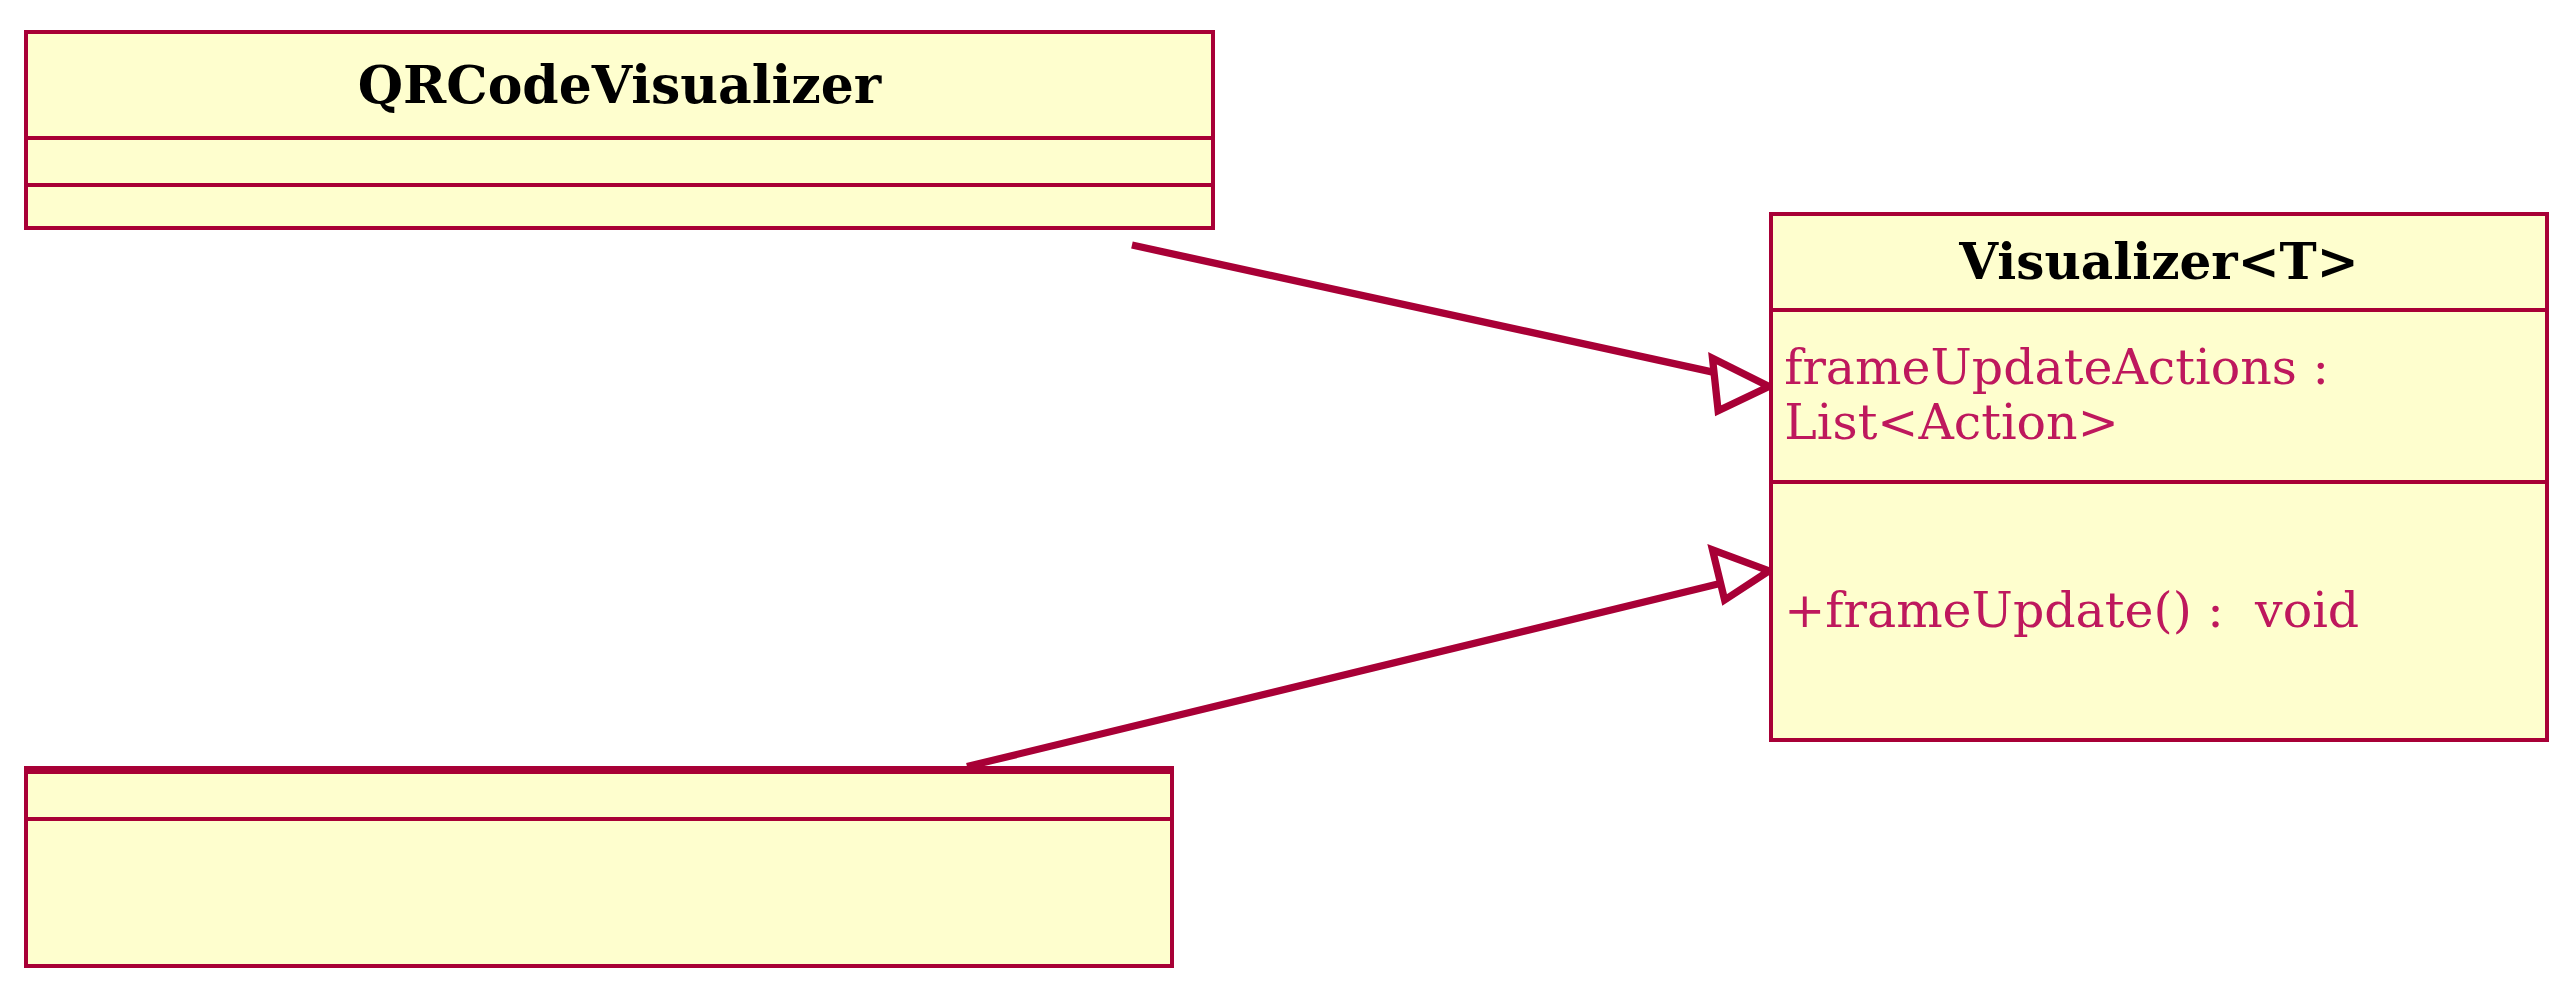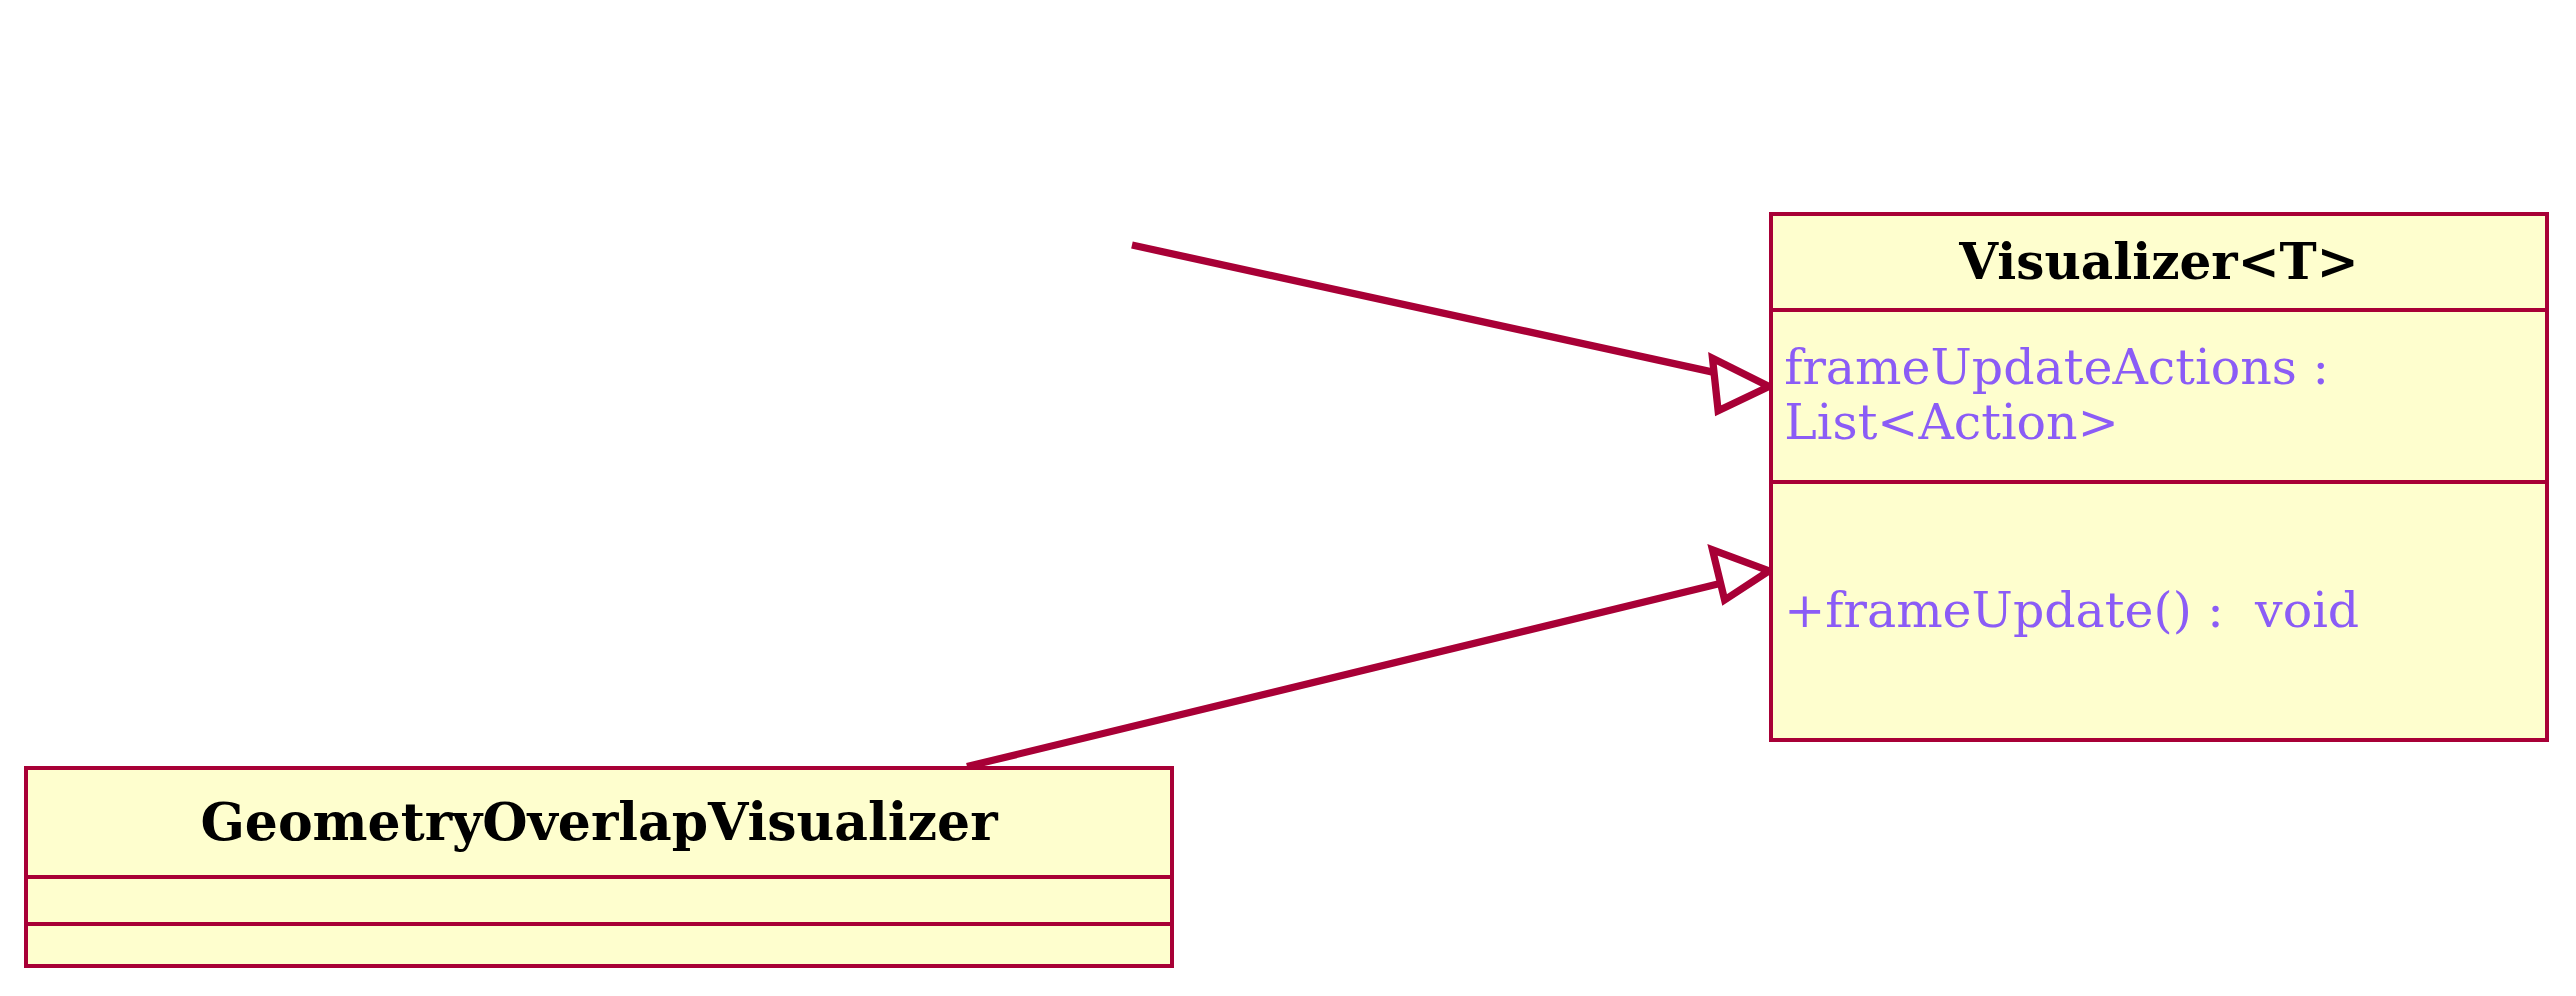--- a/index.html
+++ b/index.html
@@ -46,21 +46,21 @@
     flex: none;
   }
   .uml-compartment {
     box-sizing: border-box;
     overflow: hidden;
     display: flex;
     flex-direction: column;
     justify-content: center;
   }
   .uml-member {
-    color: #8b5cf6;
+    color: #be185d;
     line-height: 1.12;
     white-space: pre-wrap;
   }
   .uml-compartment.empty { }
 
   
   #class-qrcodevisualizer {
     left: 24px;
     top: 30px;
     width: 1191px;
@@ -122,25 +122,31 @@
       <line x1="1400" y1="303" x2="2127" y2="462" stroke="#A80036" stroke-width="9"></line>
       <polygon points="2188,478 2118,443 2125,508" fill="#FFFFFF" stroke="#A80036" stroke-width="9" stroke-linejoin="miter"></polygon>
     </g>
 
     <g>
       <line x1="1196" y1="948" x2="2126" y2="722" stroke="#A80036" stroke-width="9"></line>
       <polygon points="2188,706 2118,680 2133,742" fill="#FFFFFF" stroke="#A80036" stroke-width="9" stroke-linejoin="miter"></polygon>
     </g>
   </svg>
 
+  <div class="uml-class" id="class-qrcodevisualizer">
+    <div class="uml-title-compartment">
+      <span class="uml-title-text">QRCodeVisualizer</span>
+    </div>
+    <div class="uml-divider"></div>
+    <div class="uml-compartment comp-attrs empty"></div>
+    <div class="uml-divider"></div>
+    <div class="uml-compartment comp-methods empty"></div>
+  </div>
 
   <div class="uml-class" id="class-geometryoverlapvisualizer">
-    <div class="uml-title-compartment">
-      <span class="uml-title-text">GeometryOverlapVisualizer</span>
-    </div>
     <div class="uml-divider"></div>
     <div class="uml-compartment comp-attrs empty"></div>
     <div class="uml-divider"></div>
     <div class="uml-compartment comp-methods empty"></div>
   </div>
 
   <div class="uml-class" id="class-visualizer">
     <div class="uml-title-compartment">
       <span class="uml-title-text">Visualizer&lt;T&gt;</span>
     </div>

